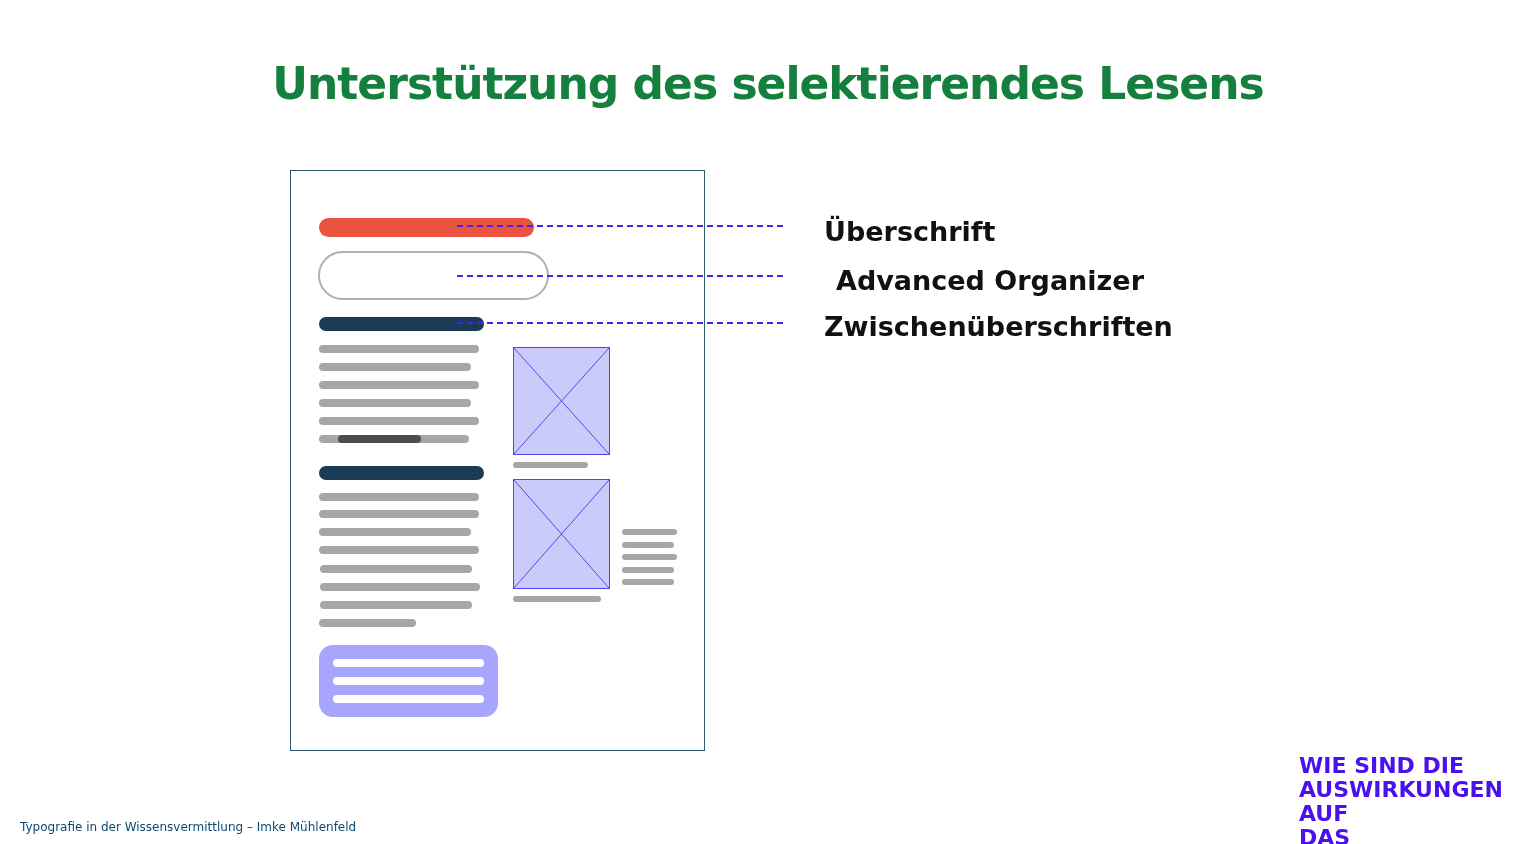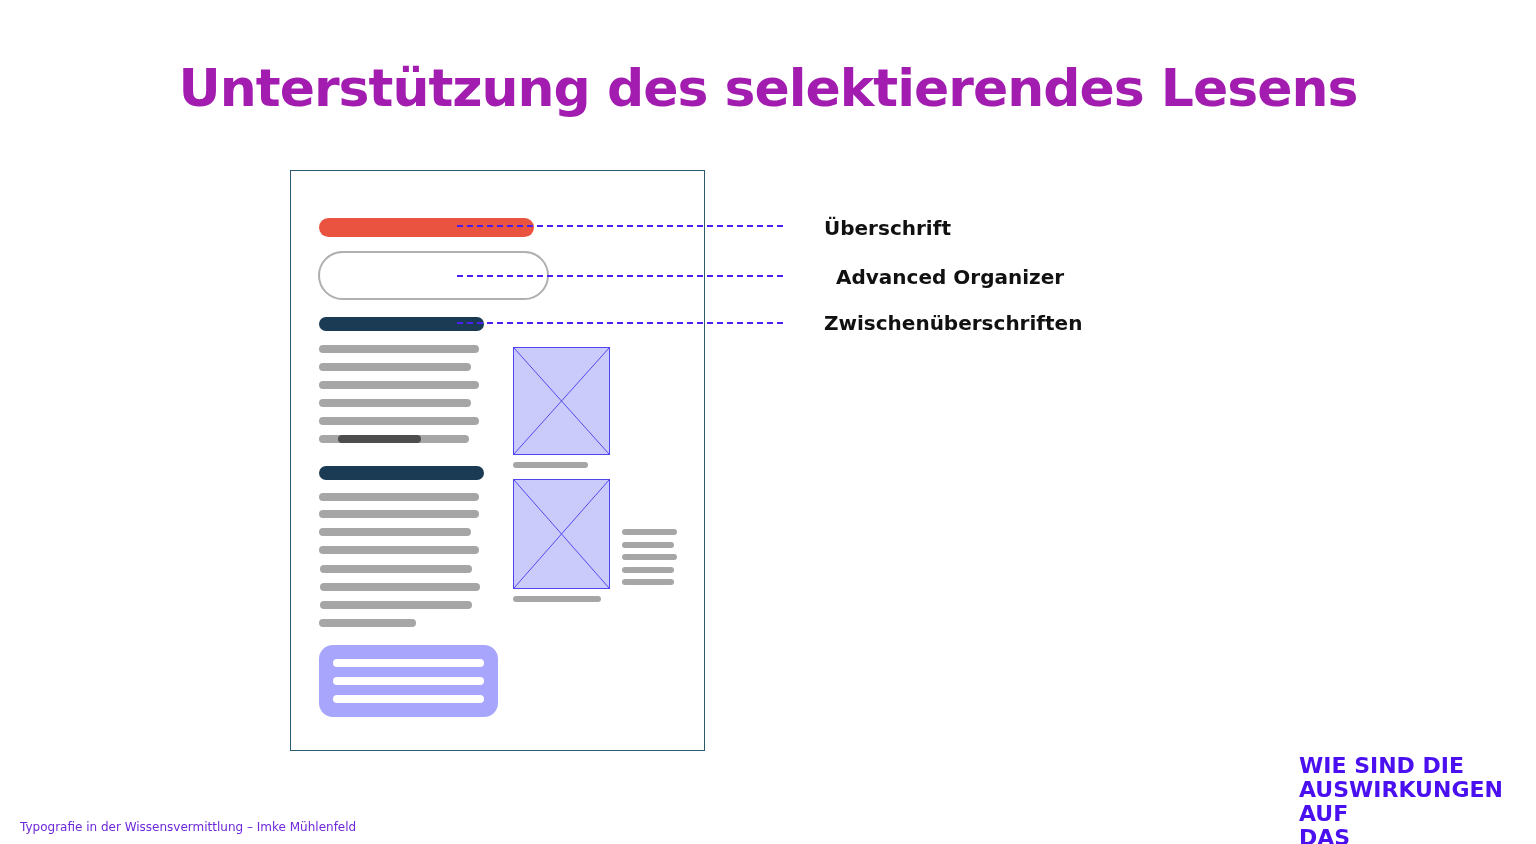--- a/index.html
+++ b/index.html
@@ -1,42 +1,42 @@
 <!DOCTYPE html>
 <html><head>
 <meta charset="utf-8">
 <style>
   html, body { margin: 0; padding: 0; background: #ffffff; }
   body { width: 1536px; height: 844px; position: relative; overflow: hidden; font-family: "DejaVu Sans", sans-serif; }
   .title {
     position: absolute; left: 0; right: 0; top: 58px;
     text-align: center; font-family: "DejaVu Sans", sans-serif;
-    font-weight: bold; font-size: 52px; letter-spacing: -1px; color: #a21caf;
+    font-weight: bold; font-size: 44px; letter-spacing: -1px; color: #15803d;
   }
   .page {
     position: absolute; left: 290px; top: 170px; width: 415px; height: 581px;
     border: 1px solid #2c5a6e; box-sizing: border-box; background: #fff;
   }
   .abs { position: absolute; }
   .bar { position: absolute; height: 8px; border-radius: 4px; background: #a6a6a6; }
   .heading-red { left: 28px; top: 47px; width: 215px; height: 19px; border-radius: 10px; background: #e9533f; }
   .organizer { left: 27px; top: 80px; width: 231px; height: 49px; border-radius: 25px; border: 2px solid #b0b0b0; box-sizing: border-box; background: #fff; }
   .subhead { height: 14px; border-radius: 7px; background: #1b3a54; }
   .img-ph { position: absolute; background: #cbcbfb; border: 1px solid #5046f0; box-sizing: border-box; }
   .img-ph svg { position: absolute; left: 0; top: 0; width: 100%; height: 100%; }
   .highlight { position: absolute; height: 8px; border-radius: 4px; background: #4d4d4d; }
   .box-summary { left: 28px; top: 474px; width: 179px; height: 72px; border-radius: 14px; background: #a7a6fc; }
   .box-line { position: absolute; left: 14px; width: 151px; height: 8px; border-radius: 4px; background: #ffffff; }
   .dash { position: absolute; height: 0; border-top: 2px dashed #4a1ff0; }
-  .label { position: absolute; left: 824px; font-family: "DejaVu Sans", sans-serif; font-weight: bold; font-size: 20px; color: #111; }
+  .label { position: absolute; left: 824px; font-family: "DejaVu Sans", sans-serif; font-weight: bold; font-size: 27px; color: #111; }
   .question {
     position: absolute; left: 1299px; top: 754px; font-family: "DejaVu Sans", sans-serif;
     font-weight: bold; font-size: 22px; line-height: 24px; color: #4a10f0; text-transform: uppercase;
   }
-  .footer { position: absolute; left: 20px; top: 820px; font-size: 12px; color: #6d28d9; font-family: "DejaVu Sans", sans-serif; }
+  .footer { position: absolute; left: 20px; top: 820px; font-size: 12px; color: #0c4a6e; font-family: "DejaVu Sans", sans-serif; }
 </style>
 </head>
 <body>
 
 <div class="title">Unterstützung des selektierendes Lesens</div>
 
 <div class="page">
   <div class="abs heading-red"></div>
   <div class="abs organizer"></div>
 

